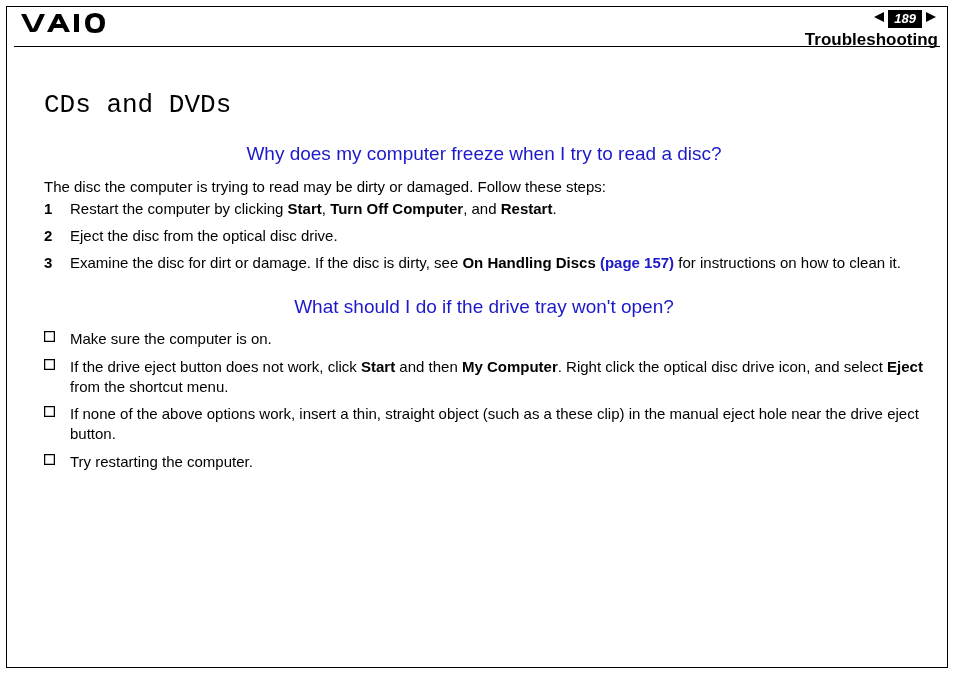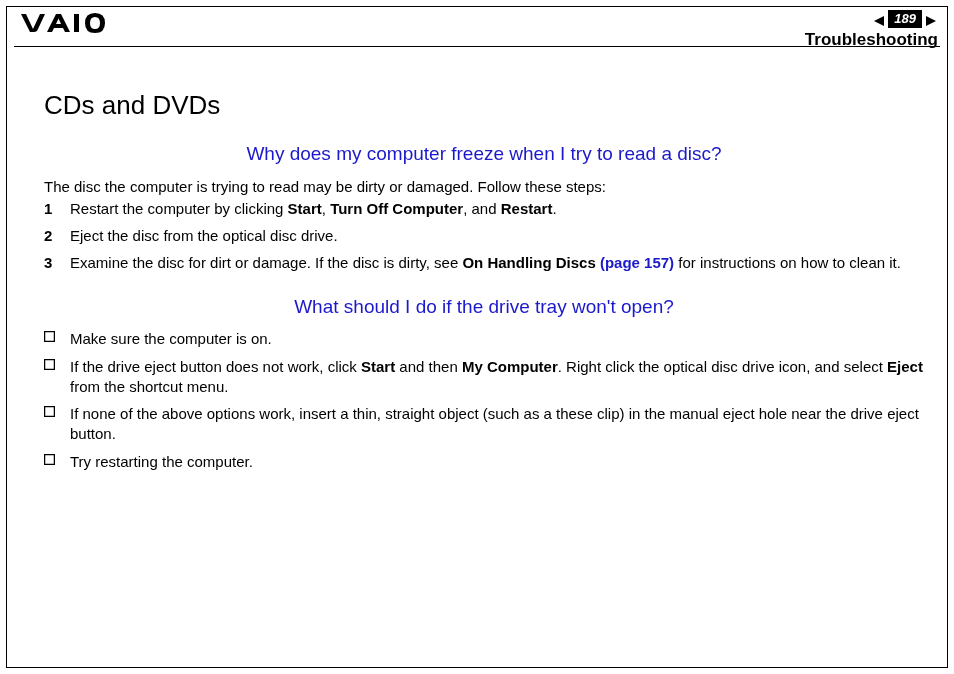--- a/index.html
+++ b/index.html
@@ -26,21 +26,21 @@
     justify-content: space-between;
   }
   .logo { margin-left: 6px; margin-top: 2px; }
   .logo svg { width: 100px; height: 22px; }
   .header-right {
     text-align: right;
     margin-right: 2px;
   }
   .page-nav {
     display: flex;
-    align-items: flex-end;
+    align-items: flex-start;
     justify-content: flex-end;
     gap: 2px;
   }
   .page-num {
     background: #000;
     color: #fff;
     font-weight: bold;
     font-style: italic;
     font-size: 13px;
     padding: 1px 6px;
@@ -62,21 +62,21 @@
   .content {
     position: absolute;
     left: 44px; right: 30px; top: 88px;
     font-size: 15px;
     line-height: 1.35;
   }
   h1 {
     font-size: 26px;
     font-weight: normal;
     margin-bottom: 18px;
-    font-family: Liberation Sans, sans-serif;
+    font-family: Liberation Mono, monospace;
   }
   h2 {
     font-size: 19px;
     font-weight: normal;
     color: #1b19c9;
     margin-bottom: 10px;
     margin-top: 0;
     text-align: center;
   }
   h2.second { margin-top: 20px; }

